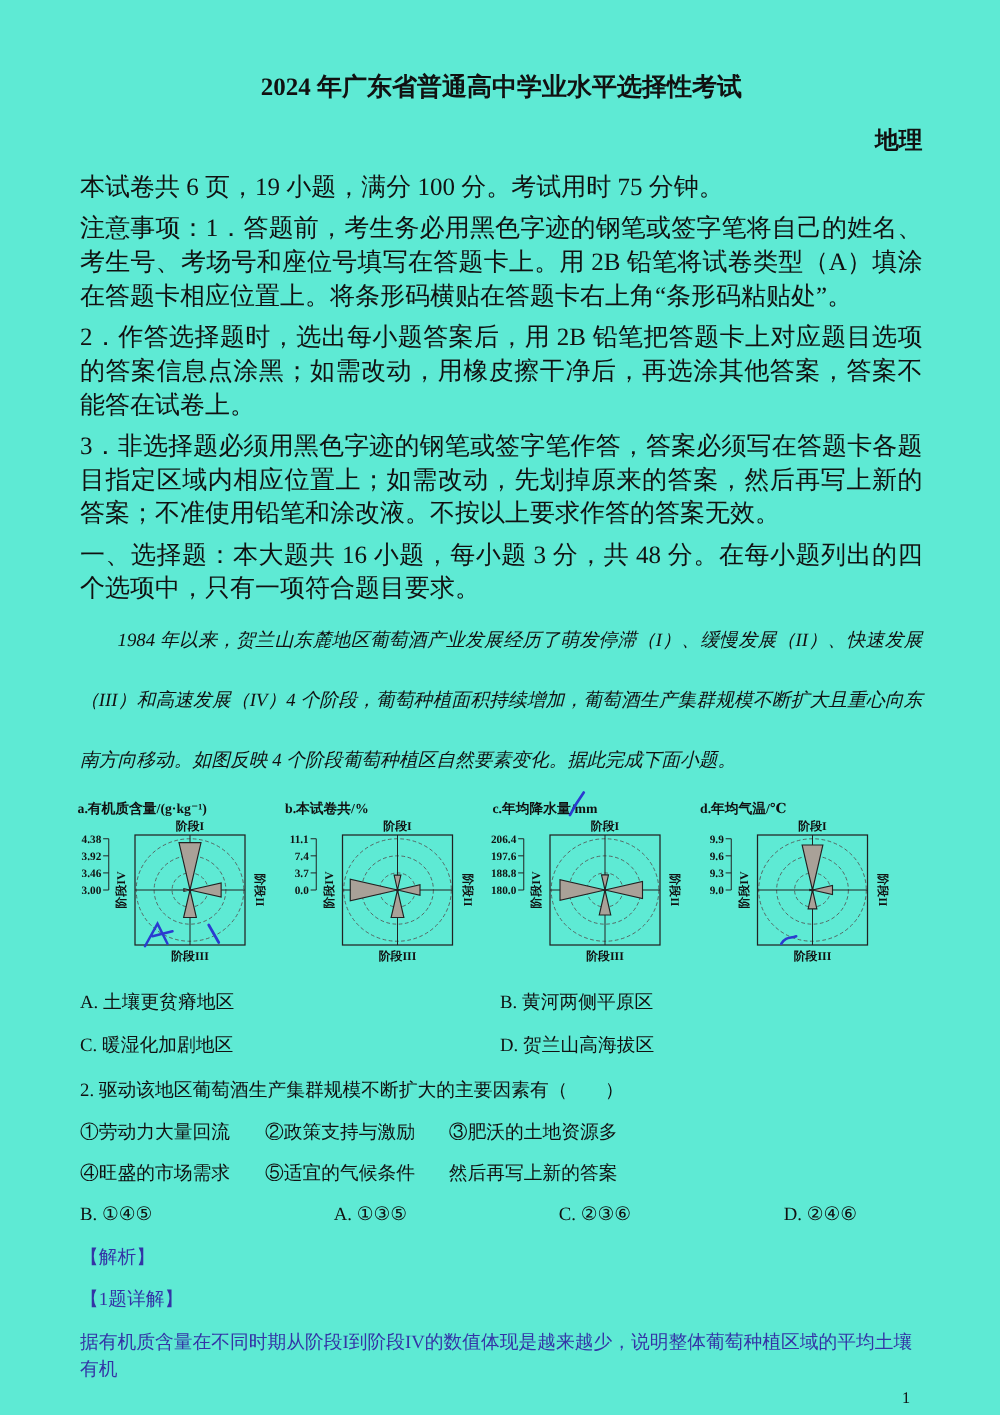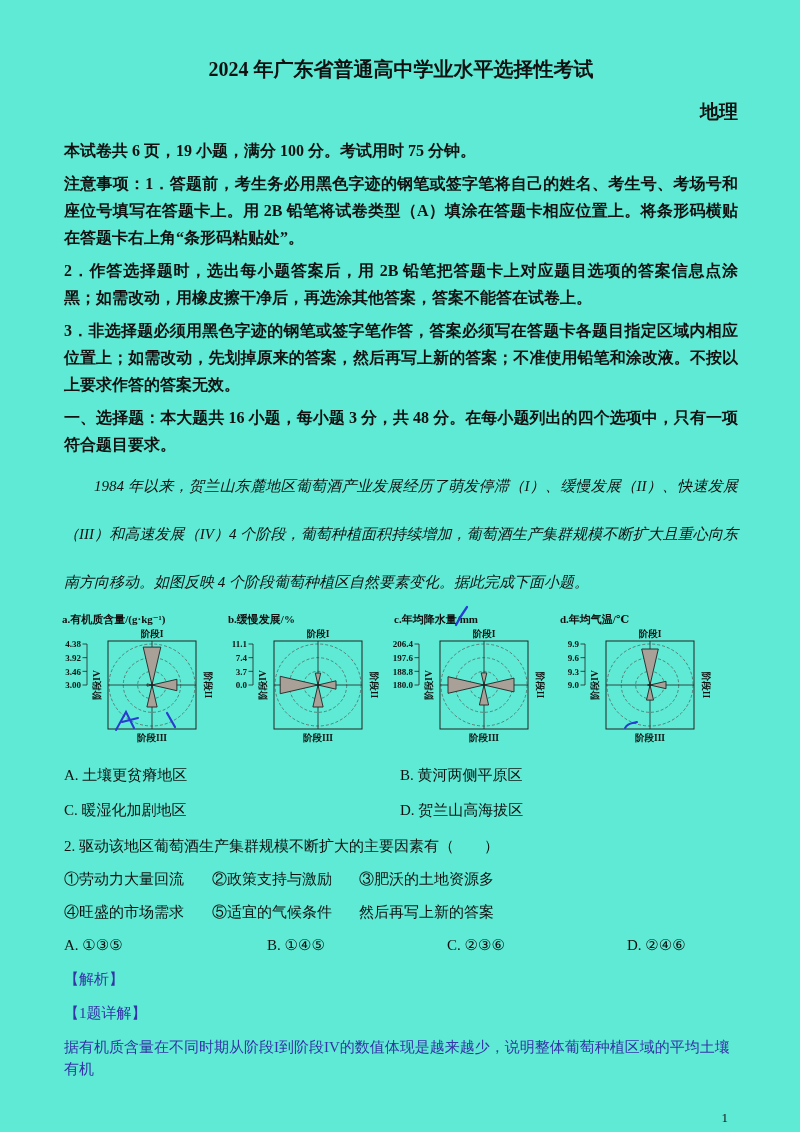--- a/index.html
+++ b/index.html
@@ -1,21 +1,21 @@
 <!DOCTYPE html>
 <html><head>
 <meta charset="utf-8">
 <style>
   html,body{margin:0;padding:0;background:#ffffff;}
   body{width:800px;height:1132px;font-family:"Liberation Serif","DejaVu Serif",serif;color:#111;}
   .page{position:relative;width:800px;height:1132px;box-sizing:border-box;padding:56px 62px 0 64px;overflow:hidden;background:#5eead4;}
   .title{font-size:20px;font-weight:bold;text-align:center;margin:0;}
   .subject{font-size:19px;font-weight:bold;text-align:right;margin:16px 0 0 0;}
   p{margin:0;}
-  .bold-para{font-weight:bold;font-size:16px;line-height:27px;text-align:justify;margin-top:6px;}
+  .bold-para{font-weight:normal;font-size:20px;line-height:27px;text-align:justify;margin-top:6px;}
   .passage{font-style:italic;font-size:15px;line-height:48px;text-indent:2em;text-align:justify;margin-top:4px;}
   .figure{position:relative;display:flex;margin:6px 0 4px -8px;}
   .chart-block{width:166px;}
   .chart-title{font-size:11px;font-weight:bold;margin:0 0 0 6px;white-space:nowrap;}
   .chart-block svg{display:block;font-family:"Liberation Serif","DejaVu Serif",serif;}
   .q-stem{font-size:15px;line-height:22px;margin:14px 0 0 0;}
   .opt-grid2{display:grid;grid-template-columns:336px 1fr;font-size:15px;line-height:22px;}
   .opt-grid2 span{margin-top:13px;}
   .sub-row{display:flex;font-size:15px;line-height:22px;margin-top:11px;}
   .sub-row span:nth-child(1){width:148px;}
@@ -69,21 +69,21 @@
           <text x="25" y="47.53333333333333" text-anchor="end" font-size="9" font-weight="bold" fill="#111">3.46</text>
           <line x1="26.5" y1="58" x2="31" y2="58" stroke="#222" stroke-width="0.8"></line>
           <text x="25" y="61.2" text-anchor="end" font-size="9" font-weight="bold" fill="#111">3.00</text>
           <text x="96" y="10" text-anchor="middle" font-size="9.5" font-weight="bold" fill="#111">阶段I</text>
           <text x="149" y="58" text-anchor="middle" font-size="9.5" font-weight="bold" fill="#111" transform="rotate(90 149 58)">阶段II</text>
           <text x="96" y="114" text-anchor="middle" font-size="9.5" font-weight="bold" fill="#111">阶段III</text>
           <text x="44" y="58" text-anchor="middle" font-size="9.5" font-weight="bold" fill="#111" transform="rotate(-90 44 58)">阶段IV</text>
         </svg>
       </div>
       <div class="chart-block">
-        <div class="chart-title">b.缓慢发展/%</div>
+        <div class="chart-title">b.本试卷共/%</div>
         <svg width="160" height="120" viewBox="0 0 160 120">
           <rect x="52" y="14" width="88" height="88" fill="none" stroke="#222" stroke-width="1"></rect>
           <ellipse cx="96" cy="58" rx="14.35" ry="13.666666666666666" fill="none" stroke="#555" stroke-width="0.7" stroke-dasharray="3,2"></ellipse>
           <ellipse cx="96" cy="58" rx="28.7" ry="27.333333333333332" fill="none" stroke="#555" stroke-width="0.7" stroke-dasharray="3,2"></ellipse>
           <ellipse cx="96" cy="58" rx="43.050000000000004" ry="41" fill="none" stroke="#555" stroke-width="0.7" stroke-dasharray="3,2"></ellipse>
           <line x1="52" y1="58" x2="140" y2="58" stroke="#222" stroke-width="0.8"></line>
           <line x1="96" y1="14" x2="96" y2="102" stroke="#222" stroke-width="0.8"></line>
           <polygon points="96,58 93.3,46.1 98.7,46.1" fill="#a9a198" stroke="#222" stroke-width="0.9"></polygon>
           <polygon points="96,58 114.0,53.8 114.0,62.2" fill="#a9a198" stroke="#222" stroke-width="0.9"></polygon>
           <polygon points="96,58 101.1,80.0 90.9,80.0" fill="#a9a198" stroke="#222" stroke-width="0.9"></polygon>
@@ -191,22 +191,22 @@
       <span>①劳动力大量回流</span>
       <span>②政策支持与激励</span>
       <span>③肥沃的土地资源多</span>
     </div>
     <div class="sub-row">
       <span>④旺盛的市场需求</span>
       <span>⑤适宜的气候条件</span>
       <span>然后再写上新的答案</span>
     </div>
     <div class="opt-row4">
+      <span>B. ①④⑤</span>
       <span>A. ①③⑤</span>
-      <span>B. ①④⑤</span>
       <span>C. ②③⑥</span>
       <span>D. ②④⑥</span>
     </div>
   </div>
 
   <p class="blue-para" style="color: rgb(52, 52, 166);">【解析】</p>
   <p class="blue-para" style="color: rgb(52, 52, 166);">【1题详解】</p>
   <p class="blue-para" style="color: rgb(52, 52, 166);">据有机质含量在不同时期从阶段I到阶段IV的数值体现是越来越少，说明整体葡萄种植区域的平均土壤有机</p>
 
   <div class="page-num">1</div>

